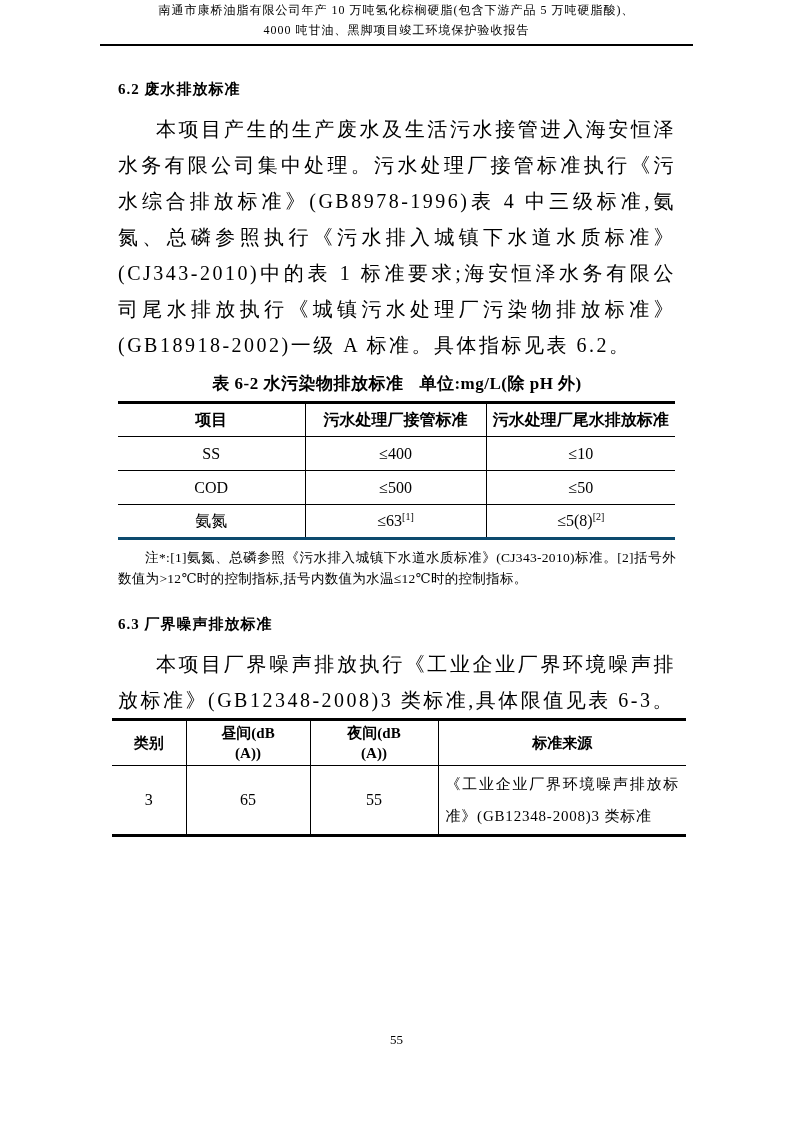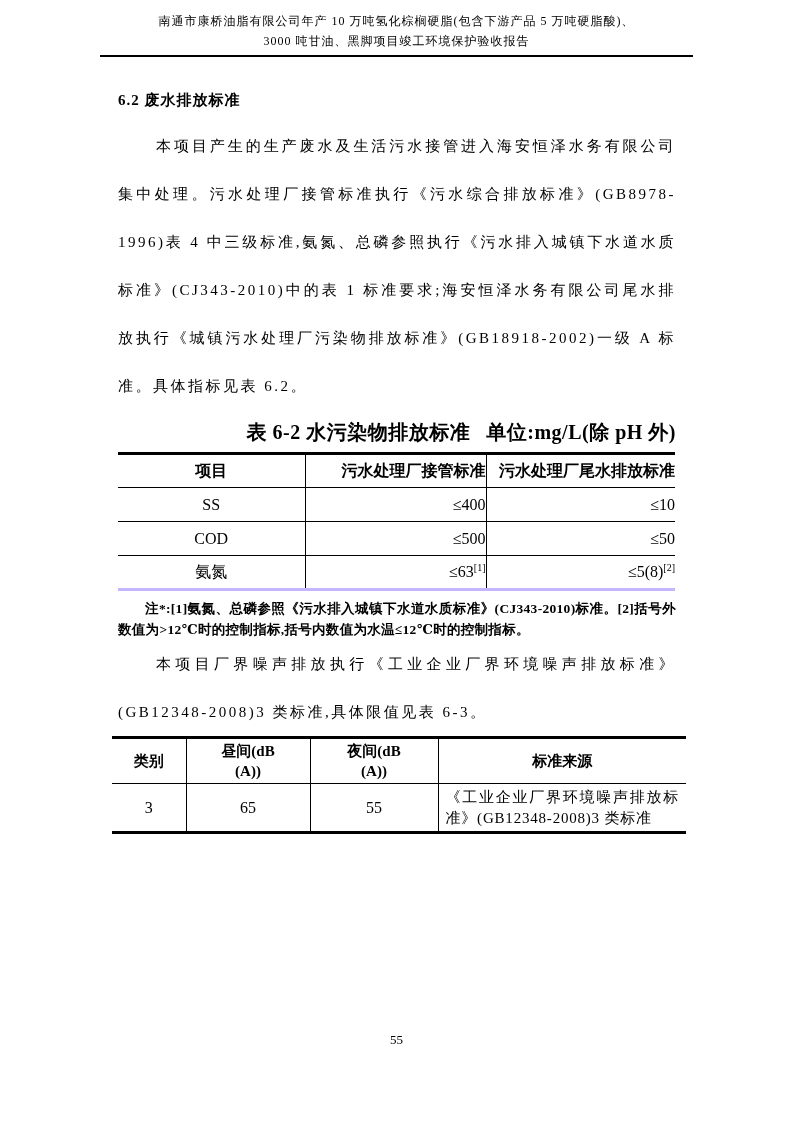--- a/index.html
+++ b/index.html
@@ -10,76 +10,74 @@
   }
   .page {
     width:793px; height:1122px;
     background:#fff;
     position:relative;
     overflow:hidden;
     margin:0 auto;
   }
   .doc-header {
     margin:0 100px 0 100px;
-    padding-top:11px;
     padding-bottom:4px;
     border-bottom:2px solid #000;
     text-align:center;
     font-size:12px;
     line-height:20px;
     letter-spacing:1px;
   }
   .content { margin:0 117px 0 118px; }
   .sec-heading {
     font-size:15px;
     font-weight:bold;
     margin-top:34px;
     margin-bottom:12px;
     letter-spacing:1px;
   }
   .body-para {
-    font-size:15px;
-    line-height:48px;
+    font-size:20px;
+    line-height:36px;
     text-align:justify;
     text-indent:38px;
     letter-spacing:2.5px;
   }
   .tbl-caption {
-    text-align:right;
+    text-align:center;
     font-weight:bold;
-    font-size:20px;
+    font-size:17px;
     margin-top:9px;
     margin-bottom:6px;
     letter-spacing:0.5px;
   }
   .cap-unit { margin-left:16px; }
   table { border-collapse:collapse; table-layout:fixed; }
   .water-table {
     width:557px;
     border-top:3px solid #000;
-    border-bottom:3px solid #c4b5fd;
+    border-bottom:3px solid #0c4a6e;
   }
   .water-table th, .water-table td {
     border-bottom:1px solid #000;
     height:34px;
     text-align:center;
     vertical-align:middle;
     font-size:16px;
   }
   .water-table th { font-weight:bold; font-size:16px; }
-  .water-table th + th, .water-table td + td { border-left:1.5px solid #000;text-align:right; }
+  .water-table th + th, .water-table td + td { border-left:1.5px solid #000; }
   sup { font-size:10px; line-height:0; }
   .note {
     font-size:13.5px;
     line-height:21px;
     text-align:justify;
     text-indent:27px;
     margin-top:7px;
     letter-spacing:0.3px;
-    font-weight:bold;
   }
   .noise-heading { margin-top:26px; }
   .noise-caption { margin-top:12px; }
   .noise-table {
     width:574px;
     margin-left:-6px;
     border-top:3px solid #000;
     border-bottom:3px solid #000;
   }
   .noise-table th, .noise-table td {
@@ -93,41 +91,41 @@
     font-weight:bold;
     font-size:15px;
     line-height:20px;
     height:46px;
     white-space:pre-line;
     padding:2px 0;
   }
   .noise-table td { font-size:16px; height:49px; }
   .noise-table td.source-cell {
     font-size:15px;
-    line-height:21px;
+    line-height:32px;
     text-align:justify;
     padding:2px 7px;
     letter-spacing:0.8px;
   }
   .page-number {
     position:absolute;
     top:1032px;
     left:0; right:0;
     text-align:center;
     font-size:13px;
   }
 </style>
 </head>
 <body>
 
 <div class="page">
 
   <header class="doc-header">
     <div>南通市康桥油脂有限公司年产 10 万吨氢化棕榈硬脂(包含下游产品 5 万吨硬脂酸)、</div>
-    <div>3000 吨甘油、黑脚项目竣工环境保护验收报告</div>
+    <div>4000 吨甘油、黑脚项目竣工环境保护验收报告</div>
   </header>
 
   <main class="content">
 
     <h2 class="sec-heading">6.2 废水排放标准</h2>
 
     <p class="body-para">本项目产生的生产废水及生活污水接管进入海安恒泽水务有限公司集中处理。污水处理厂接管标准执行《污水综合排放标准》(GB8978-1996)表 4 中三级标准,氨氮、总磷参照执行《污水排入城镇下水道水质标准》(CJ343-2010)中的表 1 标准要求;海安恒泽水务有限公司尾水排放执行《城镇污水处理厂污染物排放标准》(GB18918-2002)一级 A 标准。具体指标见表 6.2。</p>
 
     <div class="tbl-caption">
       <span>表 6-2 水污染物排放标准</span><span class="cap-unit">单位:mg/L(除 pH 外)</span>
@@ -160,20 +158,21 @@
         <tr>
           <td>氨氮</td>
           <td><span>≤63</span><sup>[1]</sup></td>
           <td><span>≤5(8)</span><sup>[2]</sup></td>
         </tr>
       </tbody>
     </table>
 
     <p class="note">注*:[1]氨氮、总磷参照《污水排入城镇下水道水质标准》(CJ343-2010)标准。[2]括号外数值为&gt;12℃时的控制指标,括号内数值为水温≤12℃时的控制指标。</p>
 
+    <h2 class="sec-heading noise-heading">6.3 厂界噪声排放标准</h2>
 
     <p class="body-para">本项目厂界噪声排放执行《工业企业厂界环境噪声排放标准》(GB12348-2008)3 类标准,具体限值见表 6-3。</p>
 
 
     <table class="noise-table">
       <colgroup>
         <col style="width:74px">
           <col style="width:124px">
           <col style="width:128px">
           <col style="width:248px">

